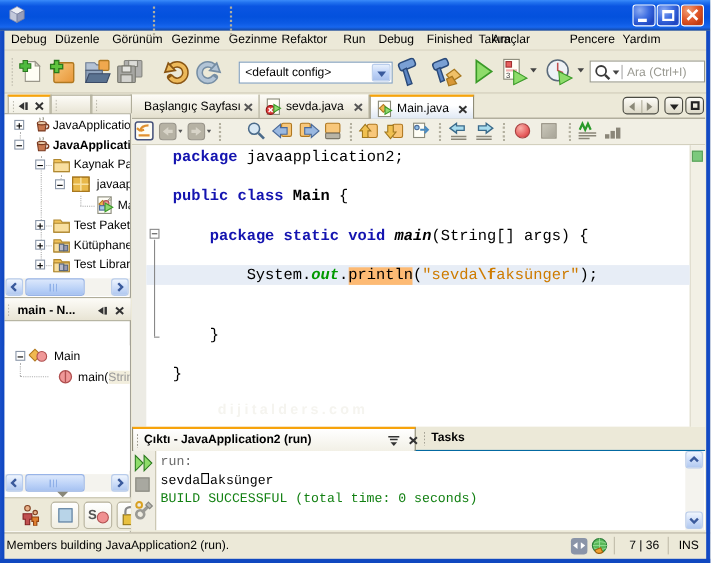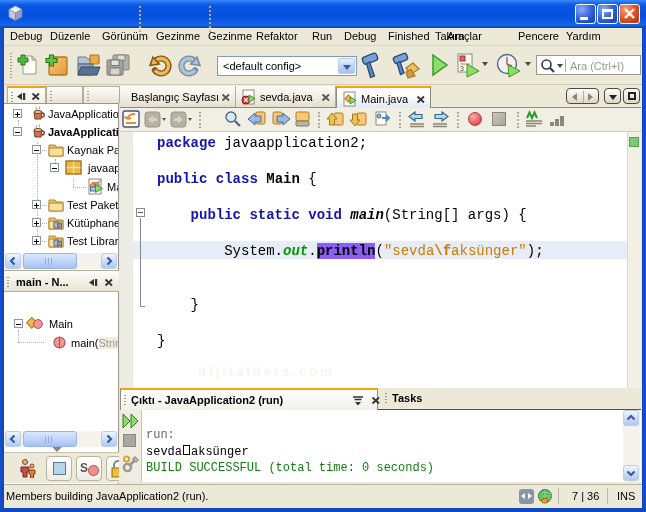--- a/index.html
+++ b/index.html
@@ -71,33 +71,33 @@
 
 #editor { left:120px; top:132px; width:521px; height:256px; background:#fff; }
 #gutter { left:120px; top:132px; width:13px; height:256px; background:#ECEBE4; }
 #estripe { left:627px; top:132px; width:14px; height:256px; background:#F2F0E5; border-left:1px solid #dddacb; }
 #curline { left:133px; top:241px; width:494px; height:18px; background:#E7EDF6; }
 #code { left:157px; top:133.5px; font-family:"Liberation Mono",monospace; font-size:14px; line-height:18px; white-space:pre; }
 #code .k { color:#1414b0; font-weight:bold; }
 #code .cn { font-weight:bold; }
 #code .mn { font-weight:bold; font-style:italic; }
 #code .fld { color:#009900; font-style:italic; font-weight:bold; }
-#code .pl { font-weight:bold; background:#8b5cf6; }
+#code .pl { font-weight:normal; background:#fdba74; }
 #code .st { color:#CE7B00; }
 #code .esc { color:#CE7B00; font-weight:bold; }
 
 
 .foldbox { position:absolute; width:9px; height:9px; border:1px solid #888; background:#fff; }
 .foldline { position:absolute; width:1px; background:#888; }
 
 
 #otabs { left:120px; top:388px; width:521px; height:22px; background:#ECE9D8; border-bottom:1px solid #0369a1; }
 #obody { left:120px; top:410px; width:521px; height:72px; background:#fff; }
 #obar { left:120px; top:410px; width:22px; height:72px; background:#EFEDE2; border-right:1px solid #c8c4b0; }
-#otext { left:146px; top:412px; font-family:"Liberation Mono",monospace; font-size:12px; line-height:16.5px; white-space:pre; color:#000;margin-top:15px; }
+#otext { left:146px; top:412px; font-family:"Liberation Mono",monospace; font-size:12px; line-height:16.5px; white-space:pre; color:#000; }
 #oscroll { left:623px; top:410px; width:17px; height:72px; background:#f4f3ee; }
 
 
 #status { left:0px; top:484px; width:646px; height:24px; background:#ECE9D8; border-top:1px solid #b8b4a2; }
 #status .stx { position:absolute; left:6px; top:5px; font-size:11px; }
 
 
 #bleft { left:0; top:28px; width:4px; height:484px; background:linear-gradient(90deg,#1a50c8,#0d45c0); }
 #bright { left:642px; top:28px; width:4px; height:484px; background:linear-gradient(90deg,#0d45c0,#1a50c8); }
 #bbot { left:0; top:508px; width:646px; height:4px; background:#1048c0; }
@@ -581,21 +581,21 @@
 
   <div id="editor" class="abs"></div>
   <div id="gutter" class="abs"></div>
   <div id="estripe" class="abs"></div>
   <div class="abs" style="left:629px;top:137px;width:10px;height:10px;background:#7cc97c;border:1px solid #5aa05a"></div>
   <div id="curline" class="abs"></div>
   <div id="code" class="abs"><span class="k">package</span> javaapplication2;
 
 <span class="k">public class</span> <span class="cn">Main</span> {
 
-    <span class="k">public static void</span> <span class="mn">main</span>(String[] args) {
+    <span class="k">package static void</span> <span class="mn">main</span>(String[] args) {
 
         System.<span class="fld">out</span>.<span class="pl">println</span>(<span class="st">"sevda<span class="esc">\f</span>aksünger"</span>);
 
 
     }
 
 }</div>
   <div class="foldbox" style="left:136px;top:208px">
       <div class="abs" style="left:1px;top:3px;width:5px;height:1px;background:#555"></div>
     </div>

